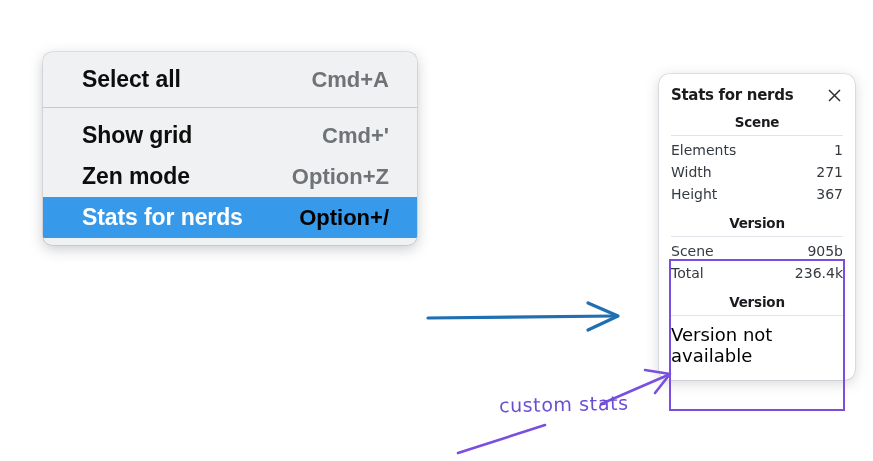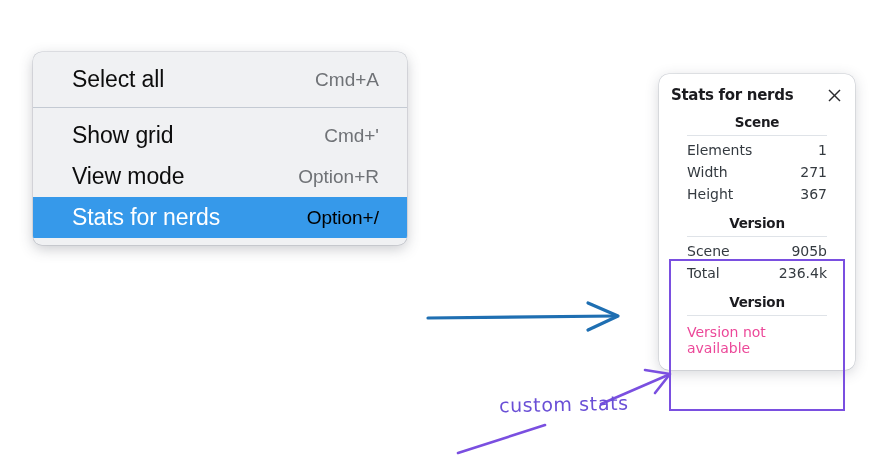--- a/index.html
+++ b/index.html
@@ -11,29 +11,30 @@
     height: 461px;
     background: #ffffff;
     font-family: "Liberation Sans", sans-serif;
     overflow: hidden;
     position: relative;
   }
 
   
   #context-menu {
     position: absolute;
-    left: 33px;
+    left: 43px;
     top: 52px;
     width: 374px;
     background: #f0f1f3;
     border-radius: 9px;
     box-shadow: 0 4px 14px rgba(60,66,80,0.28), 0 0 0 0.5px rgba(120,128,145,0.35);
     padding: 7px 0 7px 0;
     box-sizing: border-box;
     overflow: hidden;
+    font-weight: bold;
   }
   .menu-group {
     padding: 0;
   }
   .menu-separator {
     height: 1px;
     background: #c4cad3;
     margin: 7px 0 7px 0;
   }
   .menu-item {
@@ -45,21 +46,21 @@
     box-sizing: border-box;
     cursor: default;
   }
   .menu-item .mi-label {
     font-size: 23px;
     color: #0d0d0d;
     letter-spacing: -0.1px;
     white-space: nowrap;
   }
   .menu-item .mi-shortcut {
-    font-size: 19px;
+    font-size: 22px;
     color: #6f7276;
     white-space: nowrap;
     text-align: center;
   }
   .menu-item.selected {
     background: #3699ea;
   }
   .menu-item.selected .mi-label {
     color: #ffffff;
   }
@@ -96,21 +97,21 @@
     width: 17px;
     height: 17px;
     display: flex;
     align-items: center;
     justify-content: center;
     cursor: pointer;
   }
   .sp-close svg { display: block; }
 
   .sp-section {
-    padding: 0 28px;
+    padding: 0 12px;
   }
   .sp-section-title {
     text-align: center;
     font-size: 13.5px;
     font-weight: bold;
     color: #1b1b1f;
     padding: 10px 0 5px 0;
     letter-spacing: -0.2px;
   }
   .sp-rule {
@@ -126,22 +127,22 @@
   }
   .sp-row .k {
     font-size: 14px;
     color: #343a40;
   }
   .sp-row .v {
     font-size: 14px;
     color: #343a40;
   }
   .sp-note {
-    font-size: 14px;
-    color: #ec4899;
+    font-size: 18px;
+    color: #000000;
     padding: 5px 0 2px 0;
   }
 
   
   #custom-stats-outline {
     position: absolute;
     left: 10px;
     right: 10px;
     top: 185px;
     height: 152px;
@@ -184,22 +185,22 @@
   </div>
 
   <div class="menu-separator"></div>
 
   <div class="menu-group">
     <div class="menu-item">
       <span class="mi-label">Show grid</span>
       <span class="mi-shortcut">Cmd+'</span>
     </div>
     <div class="menu-item">
-      <span class="mi-label">View mode</span>
-      <span class="mi-shortcut">Option+R</span>
+      <span class="mi-label">Zen mode</span>
+      <span class="mi-shortcut">Option+Z</span>
     </div>
     <div class="menu-item selected">
       <span class="mi-label">Stats for nerds</span>
       <span class="mi-shortcut">Option+/</span>
     </div>
   </div>
 
 </div>
 
 <div id="stats-panel">

